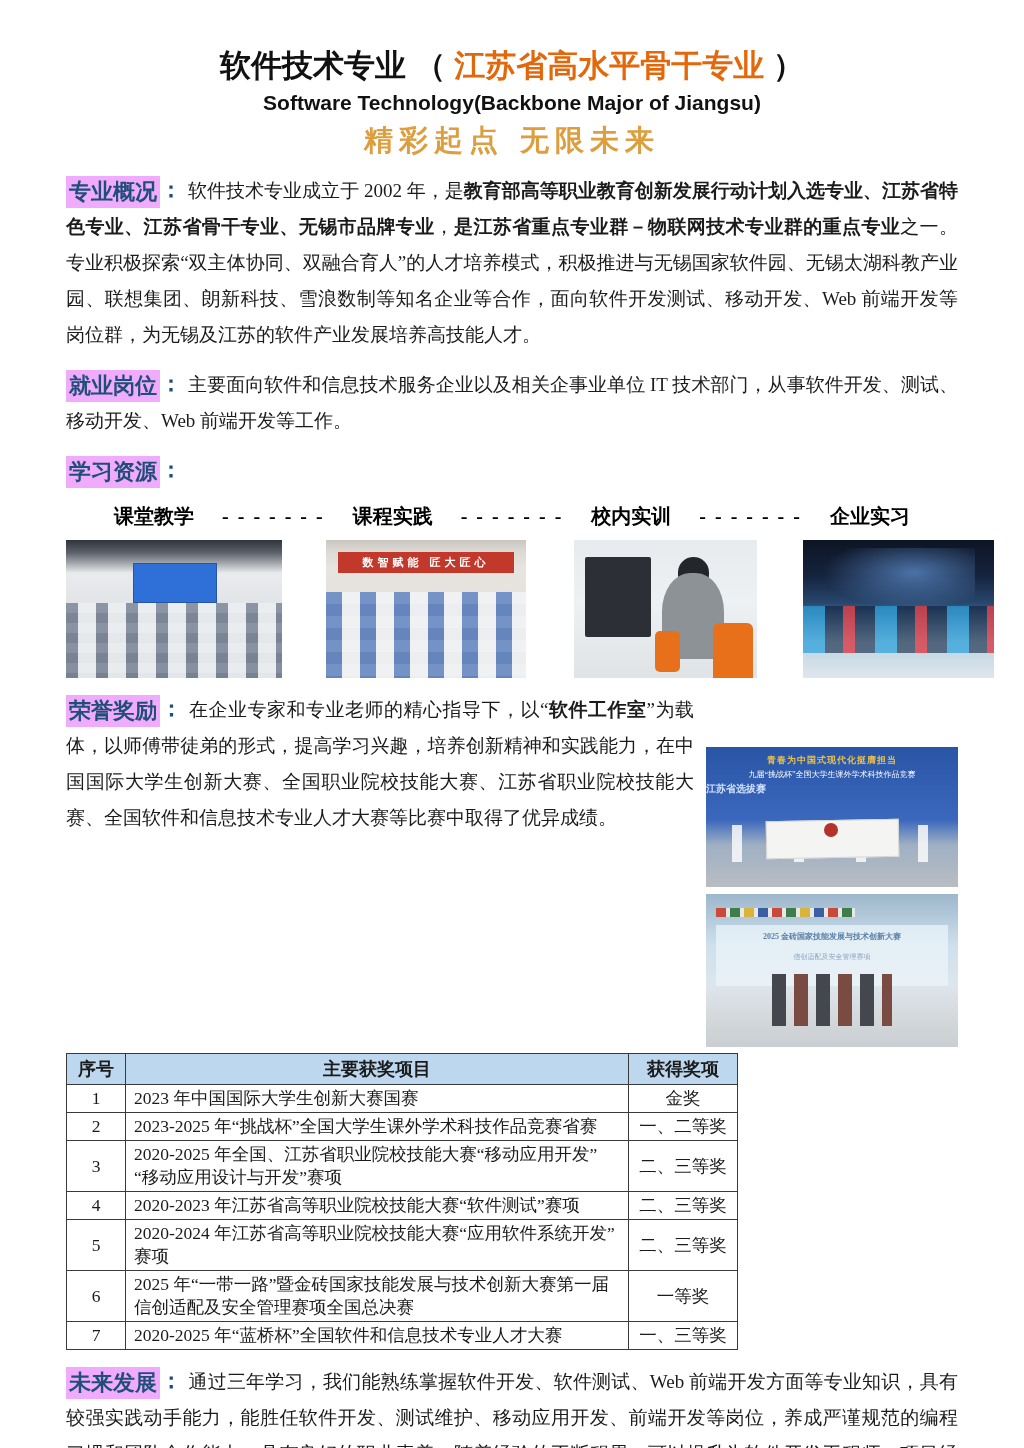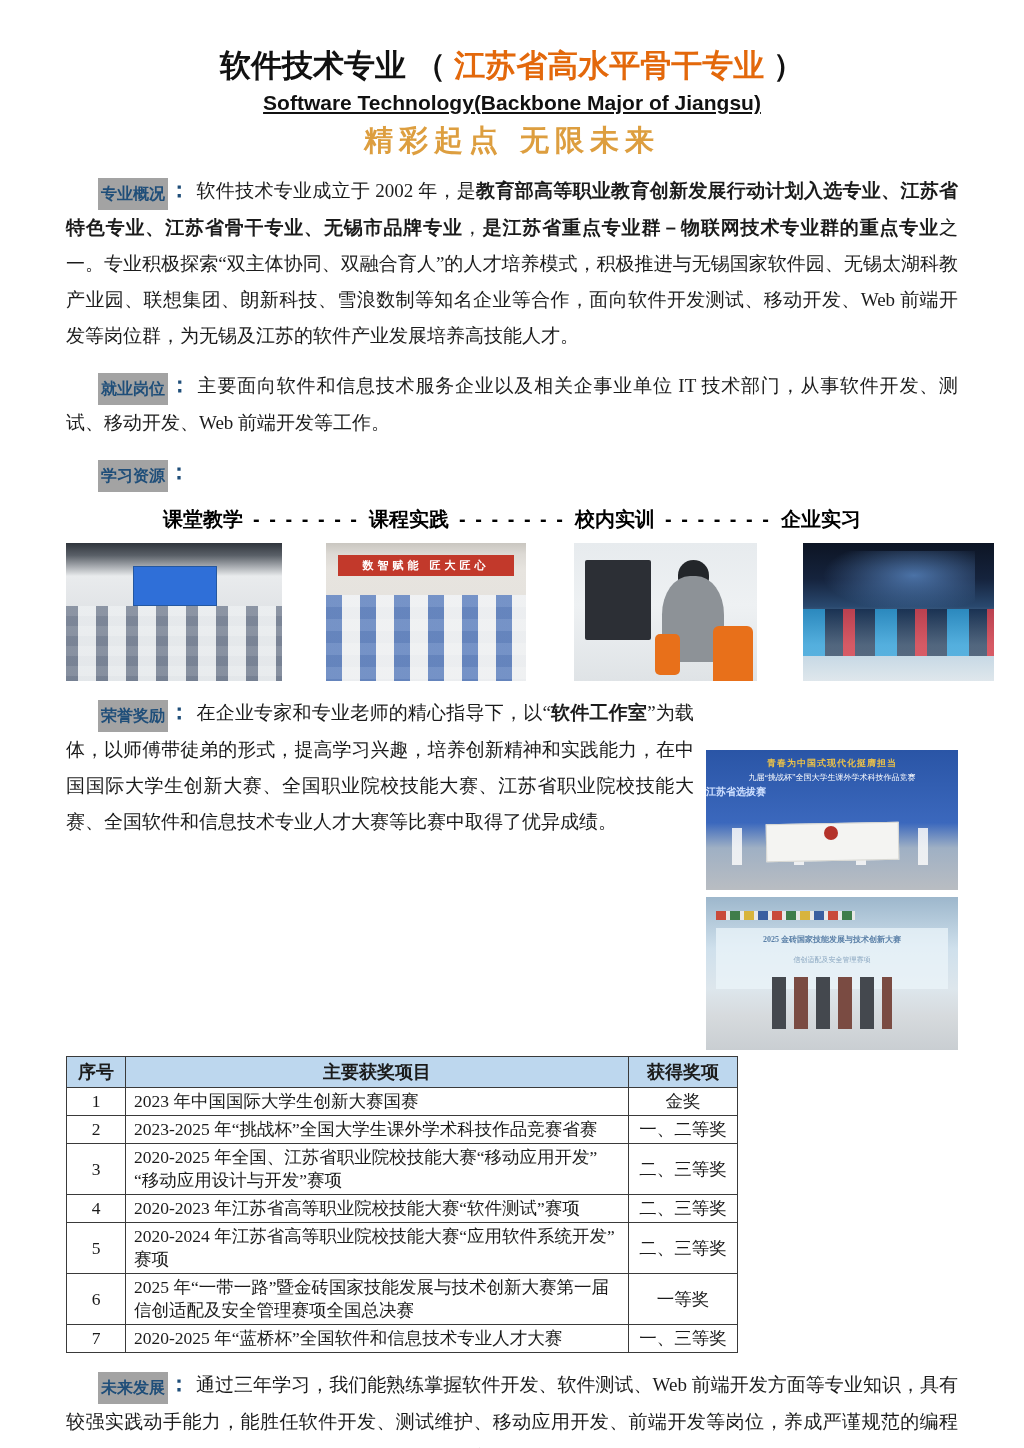--- a/index.html
+++ b/index.html
@@ -7,36 +7,36 @@
     width:1024px;min-height:1448px;background:#ffffff;
     font-family:"Liberation Serif","DejaVu Serif",serif;color:#1b1b1b;
   }
   .page{width:892px;margin:0 auto;padding-top:46px;position:relative;}
 
   
   .title-line{text-align:center;font-family:"Liberation Sans","DejaVu Sans",sans-serif;
     font-weight:bold;font-size:31px;line-height:40px;color:#111;}
   .title-orange{color:#E3680B;}
   .title-en{text-align:center;font-family:"Liberation Sans","DejaVu Sans",sans-serif;
-    font-weight:bold;font-size:21px;line-height:28px;margin-top:3px;color:#111;text-decoration:underline;}
+    font-weight:bold;font-size:21px;line-height:28px;margin-top:3px;color:#111;}
   .slogan-top{text-align:center;color:#DD9E3F;font-size:29px;font-weight:bold;
     letter-spacing:6px;line-height:38px;margin-top:4px;font-family:"DejaVu Serif",serif;}
 
   
   .para{font-size:19px;line-height:36px;text-align:justify;margin:13px 0 0 0;}
-  .sec-label{display:inline-block;background:#a3a3a3;color:#1F4E79;
+  .sec-label{display:inline-block;background:#f0abfc;color:#1F4E79;
     font-family:"Liberation Sans","DejaVu Sans",sans-serif;font-weight:bold;
-    font-size:16px;line-height:30px;padding:1px 3px;vertical-align:-2px;margin-left:32px;}
+    font-size:22px;line-height:30px;padding:1px 3px;vertical-align:-2px;}
   .sec-colon{color:#1F4E79;font-weight:bold;font-family:"Liberation Sans","DejaVu Sans",sans-serif;
     font-size:22px;margin-right:6px;}
   .bold-run{font-family:"Liberation Sans","DejaVu Sans",sans-serif;font-weight:bold;}
 
   
-  .photo-labels{display:flex;justify-content:center;align-items:center;gap:10px;
-    font-family:Liberation Sans, sans-serif;font-weight:bold;font-size:20px;
+  .photo-labels{display:flex;justify-content:center;align-items:center;gap:28px;
+    font-family:Liberation Serif, serif;font-weight:bold;font-size:20px;
     margin:14px 0 10px 0;color:#000;}
   .dashes{letter-spacing:2px;font-weight:bold;}
 
   
   .photos-row{display:flex;gap:12px;margin-top:2px;}
   .photo{position:relative;overflow:hidden;background:#d8dce0;flex:0 0 auto;}
 
   .r1{width:216px;height:138px;margin-right:32px;}
   .r2{width:200px;height:138px;margin-right:36px;}
   .r3{width:183px;height:138px;margin-right:34px;}

